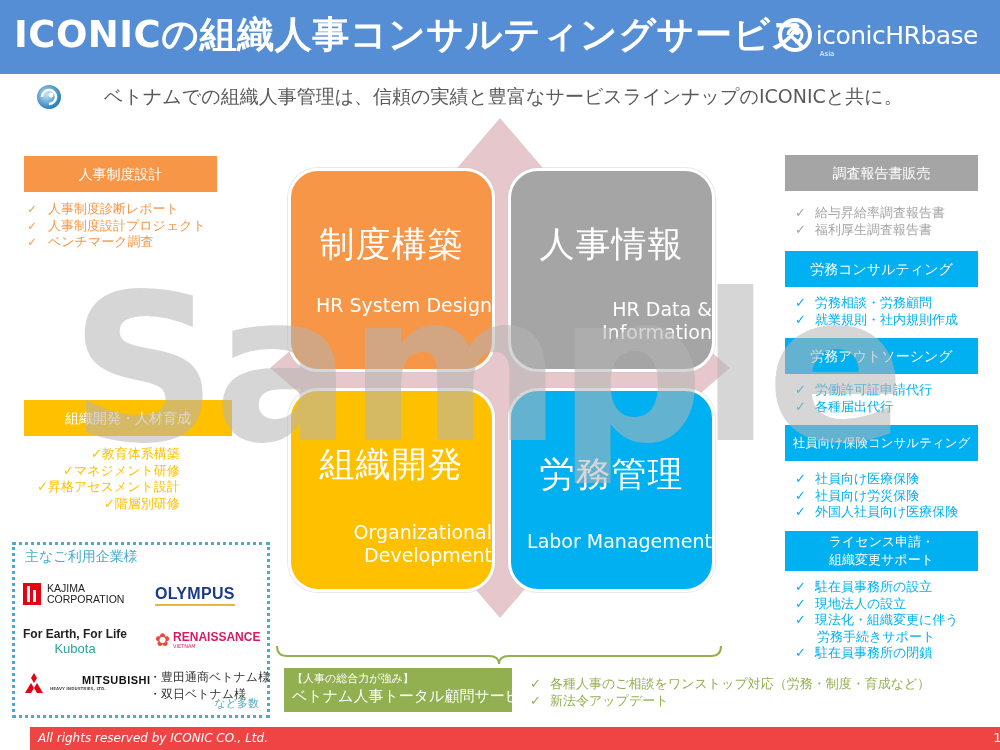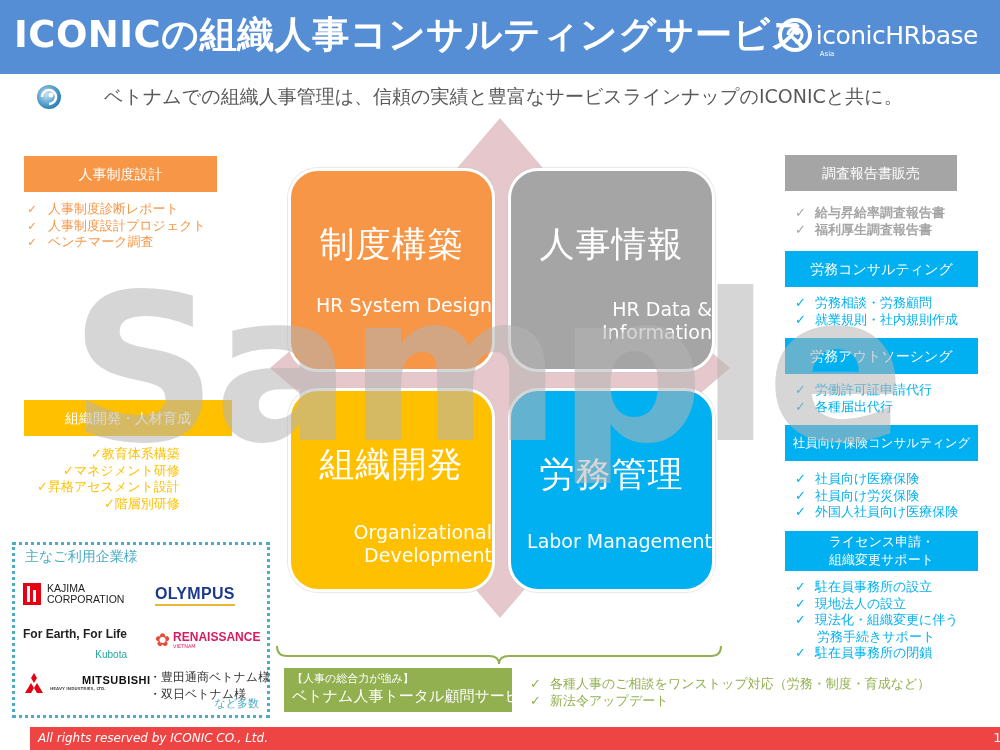--- a/index.html
+++ b/index.html
@@ -43,37 +43,37 @@
   .check-list { position: absolute; list-style: none; font-size: 13px; line-height: 16.5px; }
   .check-list li { white-space: nowrap; }
   .check-list .ck { display: inline-block; width: 20px; }
   .check-list .indent { padding-left: 22px; }
 
   .orange-head { background: #f79646; }
   .orange-list { color: #f79646; }
   .yellow-head { background: #ffc000; }
   .yellow-list { color: #ffc000; }
   .gray-head { background: #a5a5a5; }
-  .gray-list { color: #a5a5a5; font-weight: bold; }
+  .gray-list { color: #a5a5a5; }
   .blue-head { background: #00b0f0; }
   .blue-list { color: #00b0f0; }
 
   
   .clients { position: absolute; left: 12px; top: 542px; width: 258px; height: 176px; border: 3px dotted #4bacc6; }
   .clients-title { position: absolute; left: 10px; top: 3px; font-size: 14px; color: #4bacc6; }
   .logo { position: absolute; white-space: nowrap; }
   .kajima { left: 8px; top: 38px; display: flex; align-items: center; }
   .kajima-mark { width: 18px; height: 22px; background: #e60012; margin-right: 6px; position: relative; }
   .kajima-mark::before { content: ""; position: absolute; left: 4px; top: 3px; width: 3px; height: 16px; background: #fff; }
   .kajima-mark::after { content: ""; position: absolute; left: 10px; top: 7px; width: 3px; height: 12px; background: #fff; }
   .kajima-text { font-size: 10.5px; line-height: 11px; color: #222; font-family: "Liberation Sans", sans-serif; }
   .olympus { left: 140px; top: 40px; font-family: "Liberation Sans", sans-serif; font-weight: bold; font-size: 16px; color: #1c3a8c; border-bottom: 2px solid #e9b83a; padding-bottom: 1px; letter-spacing: 0.3px; }
   .kubota { left: 8px; top: 82px; font-family: "Liberation Sans", sans-serif; }
   .kubota-tag { font-size: 12px; font-weight: bold; color: #222; }
-  .kubota-name { font-size: 10px; color: #26a69a; text-align: right; margin-top: 8px; }
+  .kubota-name { font-size: 13px; color: #26a69a; text-align: center; margin-top: 0px; }
   .renaissance { left: 140px; top: 84px; display: flex; align-items: center; }
   .ren-mark { font-size: 18px; color: #e94b3c; font-weight: bold; margin-right: 3px; }
   .ren-text { font-family: "Liberation Sans", sans-serif; font-weight: bold; font-size: 12px; color: #d81b60; line-height: 12px; }
   .ren-sub { font-size: 5px; color: #d81b60; }
   .mitsubishi { left: 8px; top: 128px; display: flex; align-items: center; }
   .mhi-mark { width: 22px; height: 20px; position: relative; margin-right: 5px; }
   .mhi-text { font-family: "Liberation Sans", sans-serif; font-weight: 900; font-size: 11px; color: #111; letter-spacing: 0.5px; line-height: 11px; padding-left: 32px; }
   .mhi-sub { font-size: 4px; font-weight: bold; }
   .other-clients { left: 134px; top: 124px; font-size: 12px; color: #333; line-height: 17px; }
   .etc { right: 8px; bottom: 4px; font-size: 11px; color: #4bacc6; }
@@ -162,21 +162,21 @@
 </ul>
 
 <div class="sec-head yellow-head" style="left:24px; top:400px; width:208px;">組織開発・人材育成</div>
 <ul class="check-list yellow-list" style="left:28px; top:446px;text-align:right;">
   <li><span class="ck">✓</span><span>教育体系構築</span></li>
   <li><span class="ck">✓</span><span>マネジメント研修</span></li>
   <li><span class="ck">✓</span><span>昇格アセスメント設計</span></li>
   <li><span class="ck">✓</span><span>階層別研修</span></li>
 </ul>
 
-<div class="sec-head gray-head" style="left:785px; top:155px; width:172px;">調査報告書販売</div>
+<div class="sec-head gray-head" style="left:785px; top:155px; width:193px;">調査報告書販売</div>
 <ul class="check-list gray-list" style="left:795px; top:205px;">
   <li><span class="ck">✓</span><span>給与昇給率調査報告書</span></li>
   <li><span class="ck">✓</span><span>福利厚生調査報告書</span></li>
 </ul>
 
 <div class="sec-head blue-head" style="left:785px; top:251px; width:193px;">労務コンサルティング</div>
 <ul class="check-list blue-list" style="left:795px; top:295px;">
   <li><span class="ck">✓</span><span>労務相談・労務顧問</span></li>
   <li><span class="ck">✓</span><span>就業規則・社内規則作成</span></li>
 </ul>

